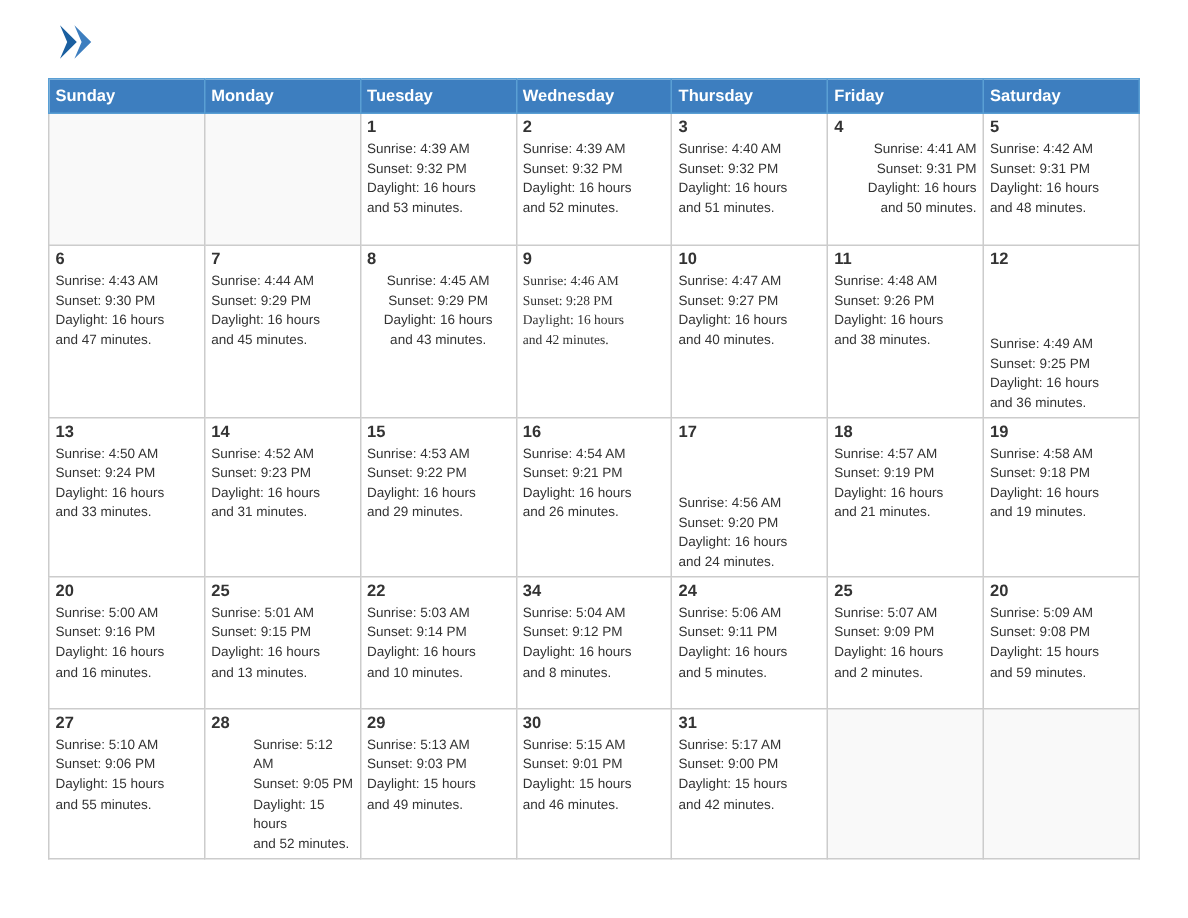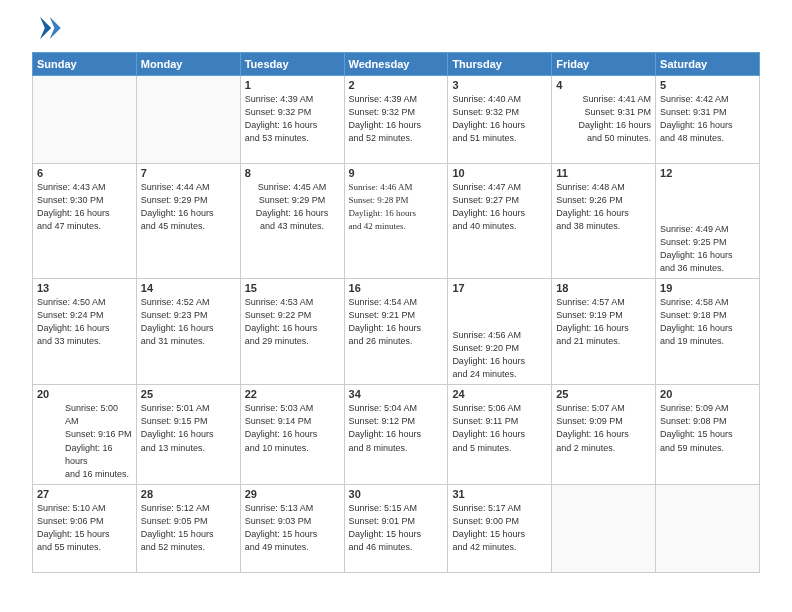--- a/index.html
+++ b/index.html
@@ -261,21 +261,21 @@
             <span class="day-number">19</span>
             <div class="day-info" style="white-space: pre-line;">Sunrise: 4:58 AM
 Sunset: 9:18 PM
 Daylight: 16 hours
 and 19 minutes.</div>
           </td>
         </tr>
         <tr>
           <td>
             <span class="day-number">20</span>
-            <div class="day-info" style="white-space: pre-line; margin-left: 28px;">Sunrise: 5:00 AM
+            <div class="day-info" style="white-space: pre-line;">Sunrise: 5:00 AM
 Sunset: 9:16 PM
 Daylight: 16 hours
 and 16 minutes.</div>
           </td>
           <td>
             <span class="day-number">25</span>
             <div class="day-info" style="white-space: pre-line;">Sunrise: 5:01 AM
 Sunset: 9:15 PM
 Daylight: 16 hours
 and 13 minutes.</div>
@@ -319,21 +319,21 @@
         <tr>
           <td>
             <span class="day-number">27</span>
             <div class="day-info" style="white-space: pre-line;">Sunrise: 5:10 AM
 Sunset: 9:06 PM
 Daylight: 15 hours
 and 55 minutes.</div>
           </td>
           <td>
             <span class="day-number">28</span>
-            <div class="day-info" style="white-space: pre-line;">Sunrise: 5:12 AM
+            <div class="day-info" style="white-space: pre-line; margin-left: 28px;">Sunrise: 5:12 AM
 Sunset: 9:05 PM
 Daylight: 15 hours
 and 52 minutes.</div>
           </td>
           <td>
             <span class="day-number">29</span>
             <div class="day-info" style="white-space: pre-line;">Sunrise: 5:13 AM
 Sunset: 9:03 PM
 Daylight: 15 hours
 and 49 minutes.</div>

